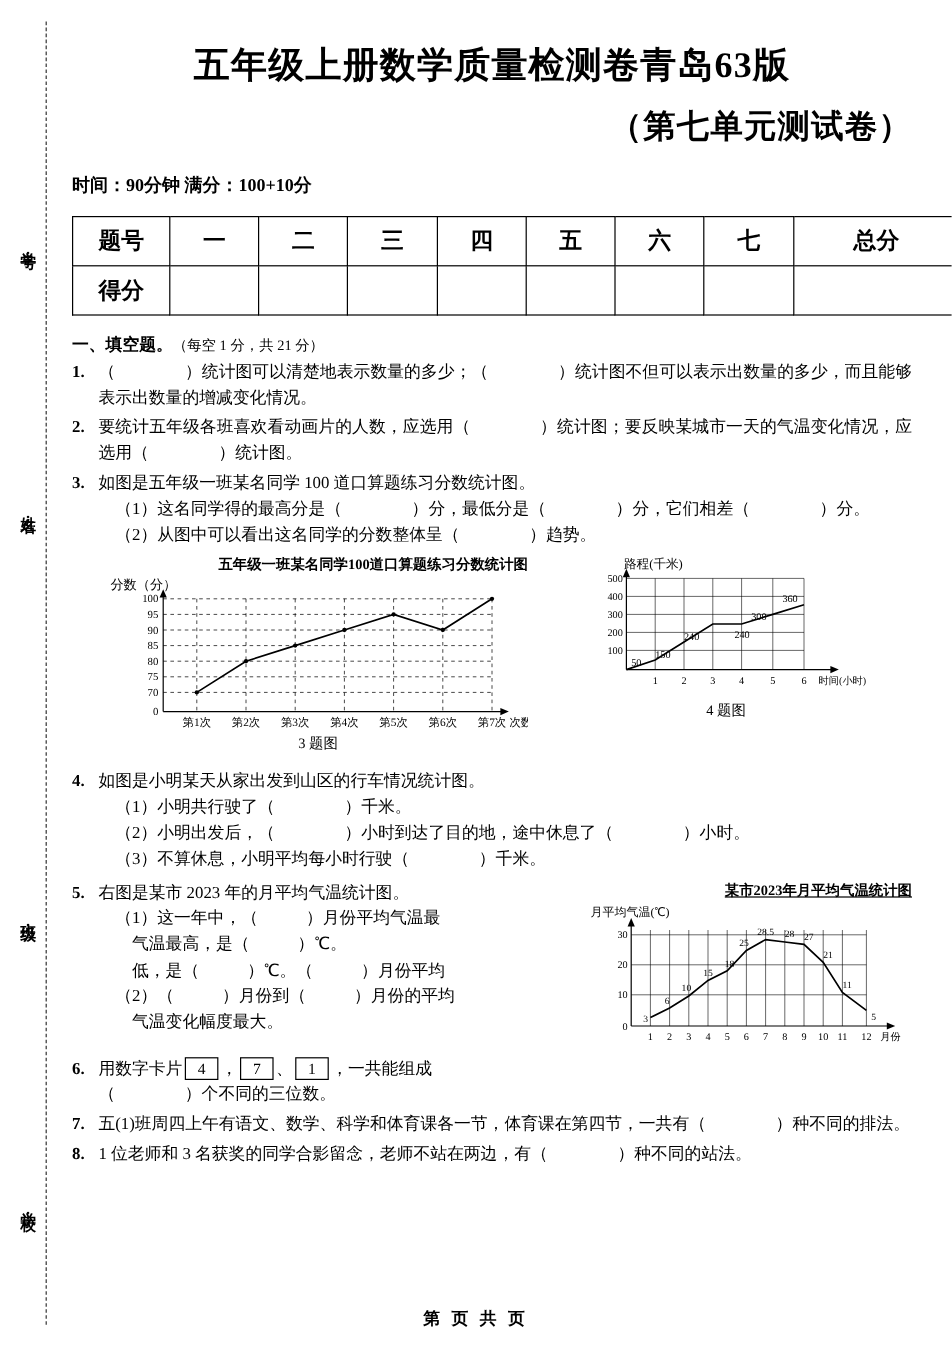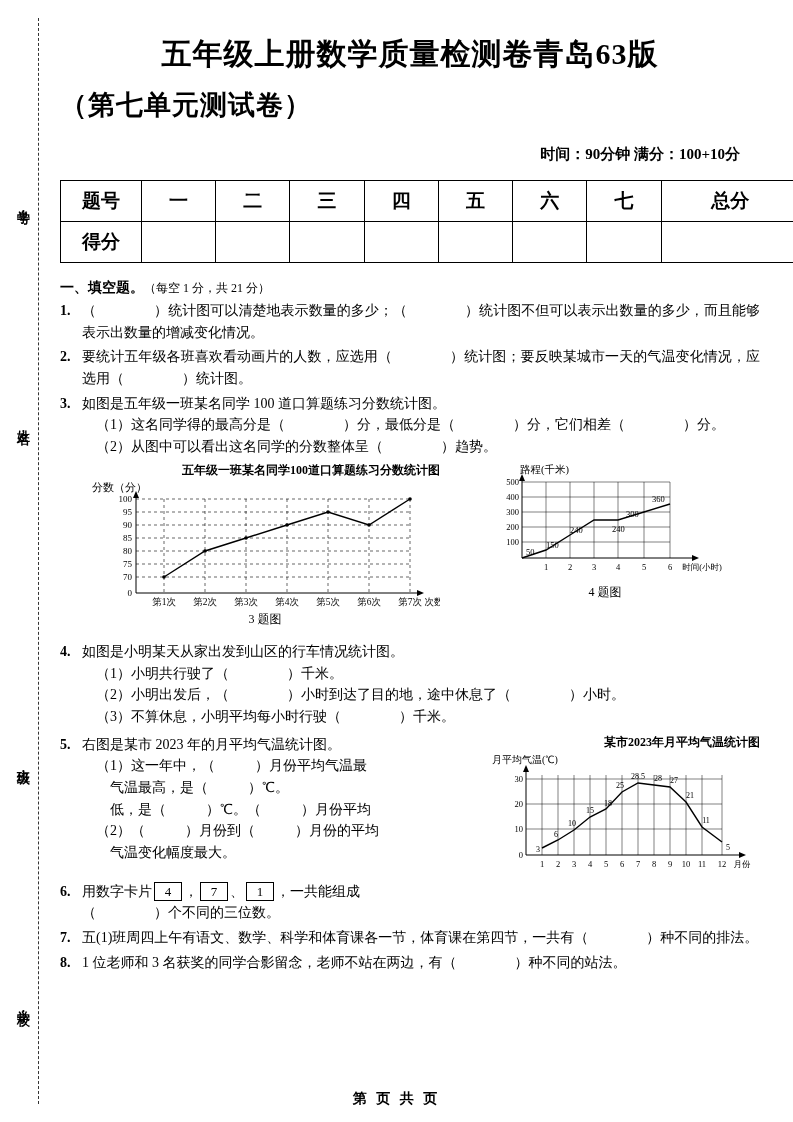--- a/index.html
+++ b/index.html
@@ -22,25 +22,25 @@
     font-family:"Liberation Serif", serif;
   }
 
   .content{position:absolute;left:60px;top:14px;width:700px;}
 
   h1.title{
     font-size:30px;font-weight:bold;text-align:center;margin:20px 0 0 0;
     letter-spacing:1px;font-family:"Liberation Serif", serif;
   }
   h2.subtitle{
-    font-size:27px;font-weight:bold;text-align:left;margin:12px 0 0 0;
+    font-size:27px;font-weight:bold;text-align:right;margin:12px 0 0 0;
     letter-spacing:1px;
   }
   .timeline{
-    text-align:right;font-size:15px;margin:22px 20px 6px 0;font-weight:bold;
+    text-align:left;font-size:15px;margin:22px 20px 6px 0;font-weight:bold;
   }
 
   table.score{
     border-collapse:collapse;margin:16px auto;width:740px;
   }
   table.score td{
     border:1px solid #000;height:38px;text-align:center;
     font-size:19px;font-weight:bold;
   }
   table.score td.head{width:78px;}
@@ -69,21 +69,21 @@
 
   svg{display:block;}
   .footer{
     position:absolute;left:0;right:0;bottom:14px;text-align:center;
     font-size:14px;font-weight:bold;letter-spacing:3px;
   }
   .cardbox{
     display:inline-block;border:1px solid #000;padding:0 6px;margin:0 2px;
     font-size:13px;line-height:17px;min-width:14px;text-align:center;
   }
-  .inline-fig{float:right;width:268px;margin-left:13px;}
+  .inline-fig{float:right;width:268px;margin-left:13px;text-decoration:underline;}
 </style>
 </head>
 <body>
 
 <div class="page">
 
   <div class="dashed-line"></div>
 
   <div class="vlabel" style="top:200px;">学号:</div>
   <div class="vlabel" style="top:420px;">姓名:</div>

